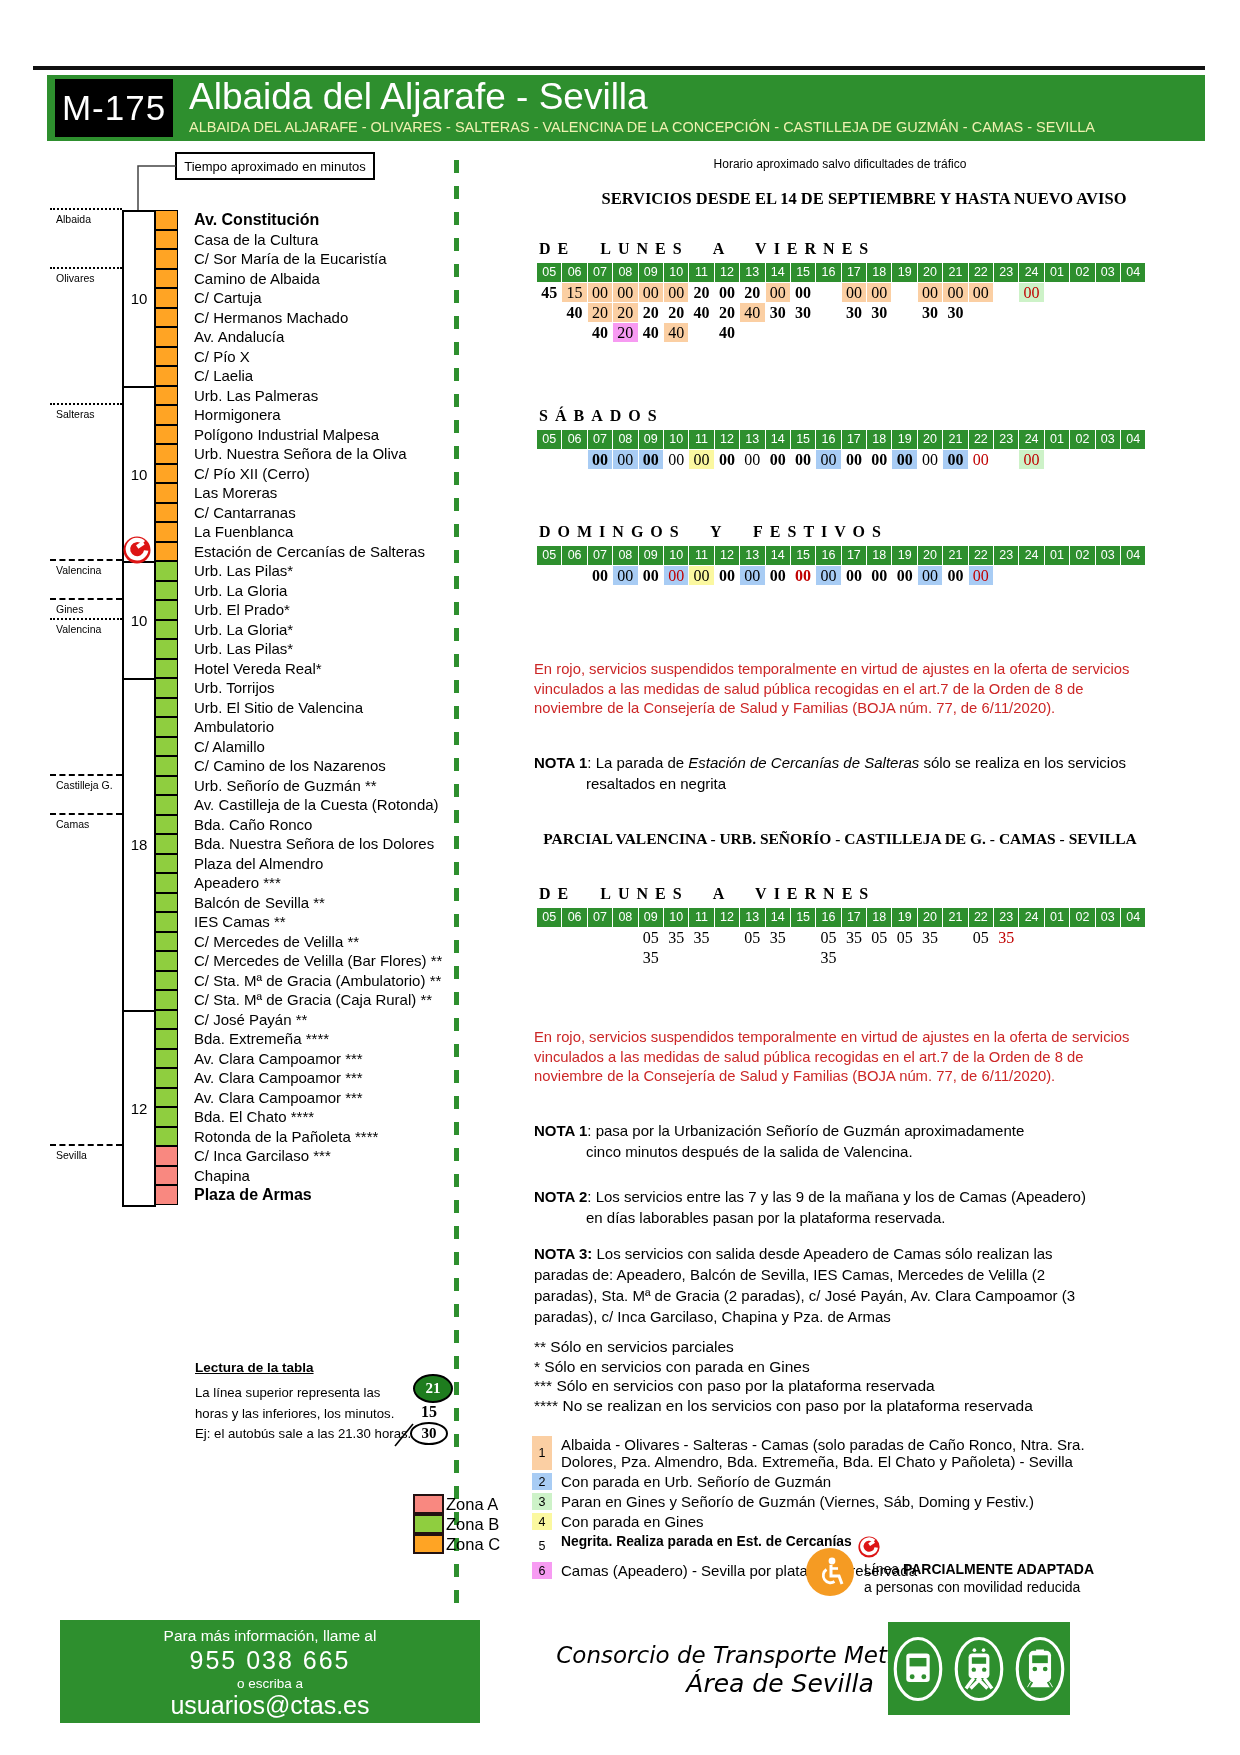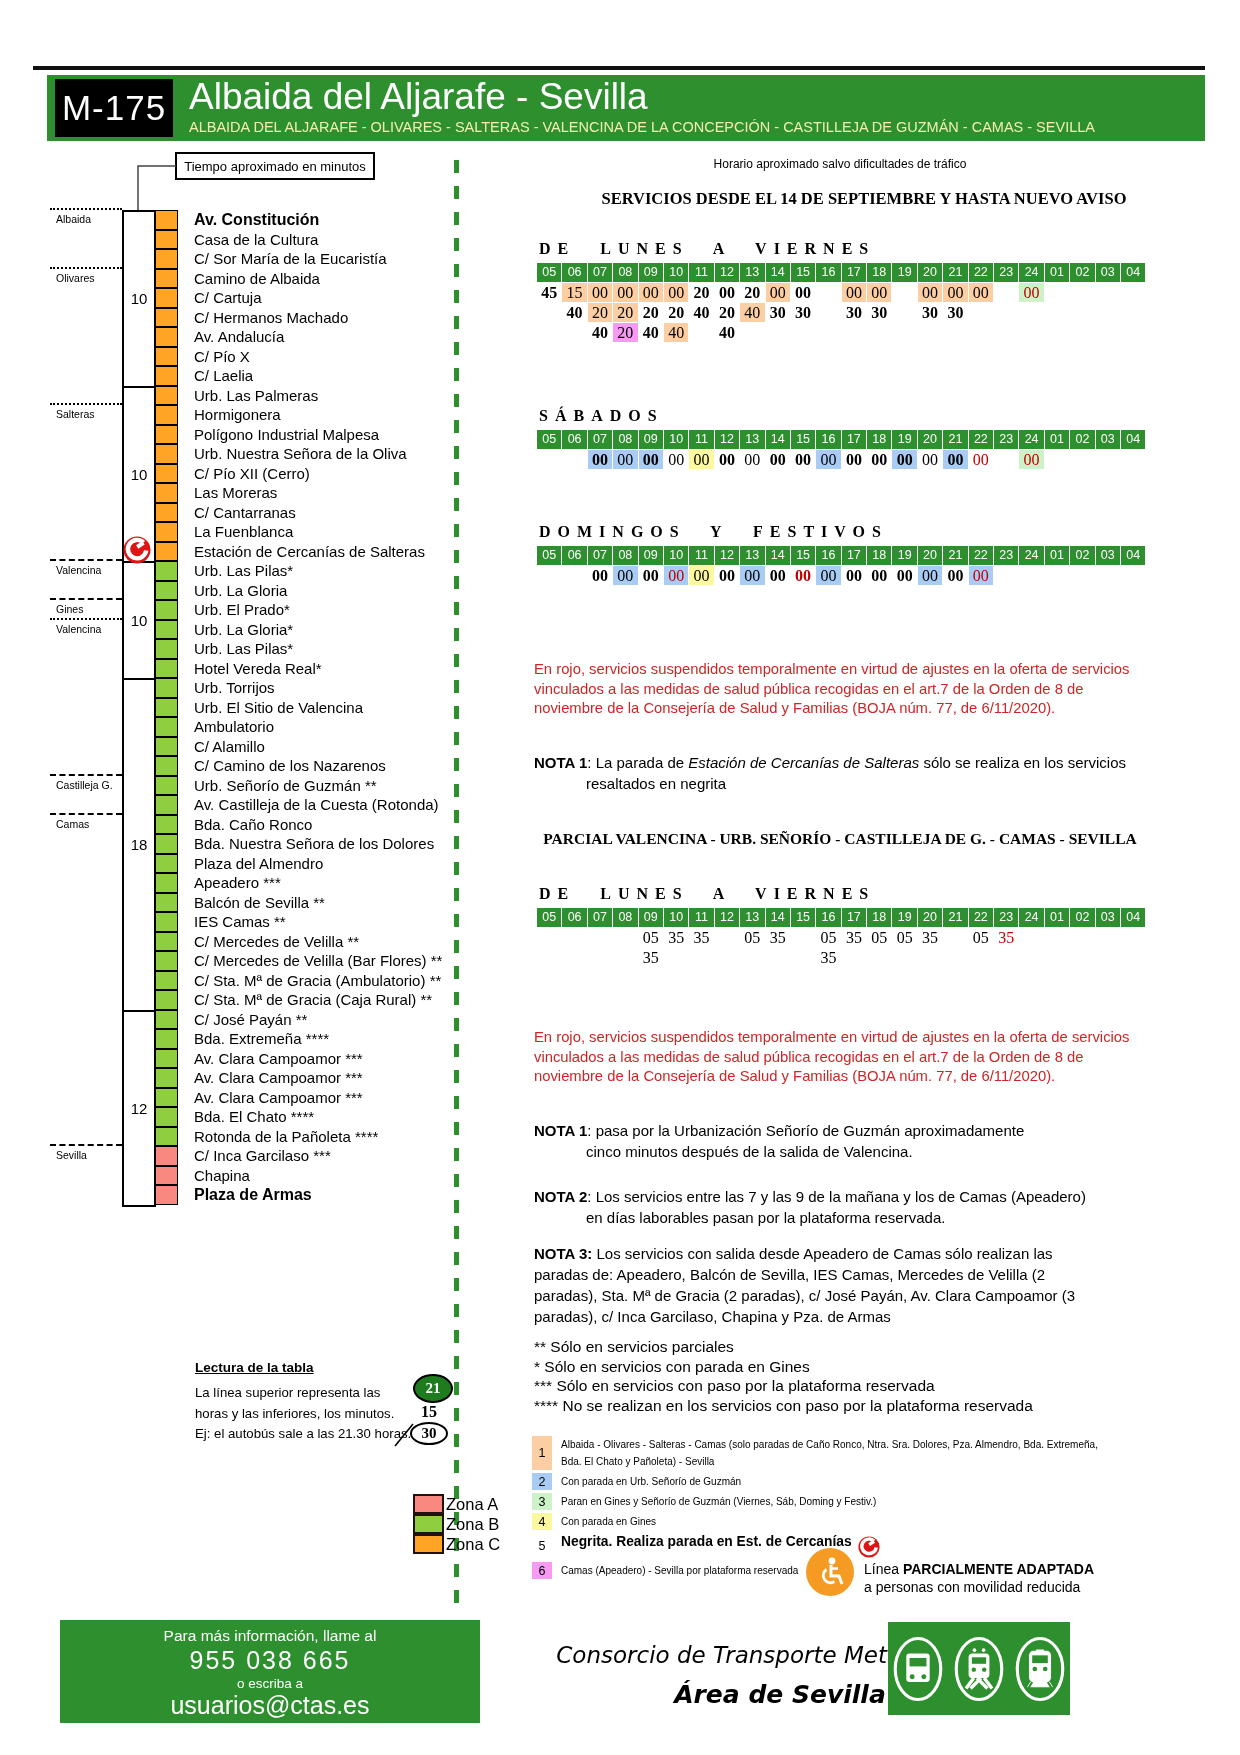--- a/index.html
+++ b/index.html
@@ -72,21 +72,21 @@
   .nota .ind{padding-left:52px}
   .partial-heading{position:absolute;left:490px;top:830px;width:700px;text-align:center;
       font-family:"Liberation Serif",serif;font-weight:bold;font-size:15.5px}
   .stars{position:absolute;left:534px;top:1337px;font-size:15.5px;line-height:19.5px}
 
   
   .legend{position:absolute;left:532px;top:1436px;width:620px}
   .lrow{display:flex;margin-bottom:3px;align-items:stretch}
   .lnum{width:20px;min-height:17px;flex:none;display:flex;align-items:center;justify-content:center;
         font-size:12.5px;margin-right:9px}
-  .ltext{font-size:10px;line-height:17px}
+  .ltext{font-size:15px;line-height:17px}
   .ltext.bold{font-weight:bold;font-size:13.8px}
   .licon{margin-left:6px;position:relative;top:3px}
 
   .adapted{position:absolute;left:806px;top:1548px;display:flex;align-items:flex-end}
   .wheel-circle{width:48px;height:48px;border-radius:50%;background:#F59B23;flex:none;
                 display:flex;align-items:center;justify-content:center}
   .adapted-text{margin-left:10px;font-size:14px;line-height:18px}
 
   
   .lectura{position:absolute;left:195px;top:1360px;width:250px}
@@ -108,21 +108,21 @@
   
   .f-info{position:absolute;left:60px;top:1620px;width:420px;height:103px;background:var(--green);
           color:#fff;text-align:center;box-sizing:border-box;padding-top:7px}
   .f-info .l1{font-size:15.5px}
   .f-info .l2{font-size:25px;letter-spacing:2px;margin-top:1px}
   .f-info .l3{font-size:13.5px;margin-top:1px}
   .f-info .l4{font-size:25px;margin-top:0px}
   .f-brand{position:absolute;left:540px;top:1642px;width:480px;text-align:center;
            font-family:"DejaVu Sans",sans-serif}
   .f-brand .b1{font-style:italic;font-size:23px}
-  .f-brand .b2{font-style:italic;font-weight:bold;font-size:25px;margin-top:12px}
+  .f-brand .b2{font-style:italic;font-weight:normal;font-size:25px;margin-top:1px}
   .f-icons{position:absolute;left:888px;top:1622px;width:182px;height:93px;background:var(--green);
            display:flex;align-items:center;justify-content:center;gap:9px}
 </style>
 </head>
 <body>
 
 <div class="page">
 
   <div class="toprule"></div>
 

